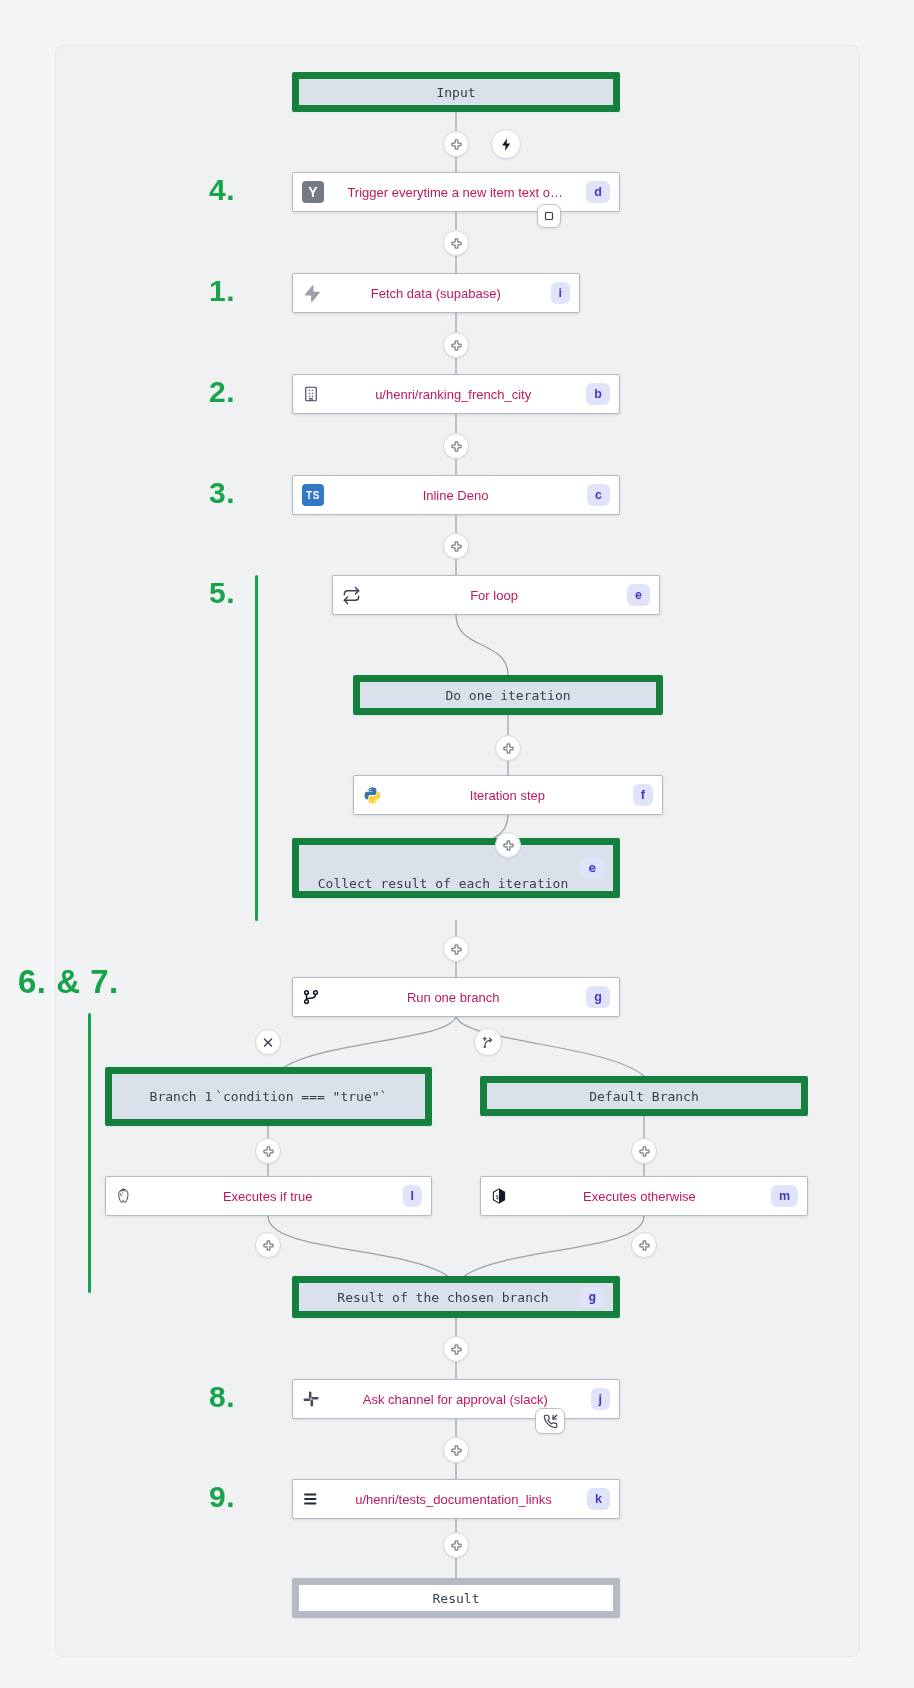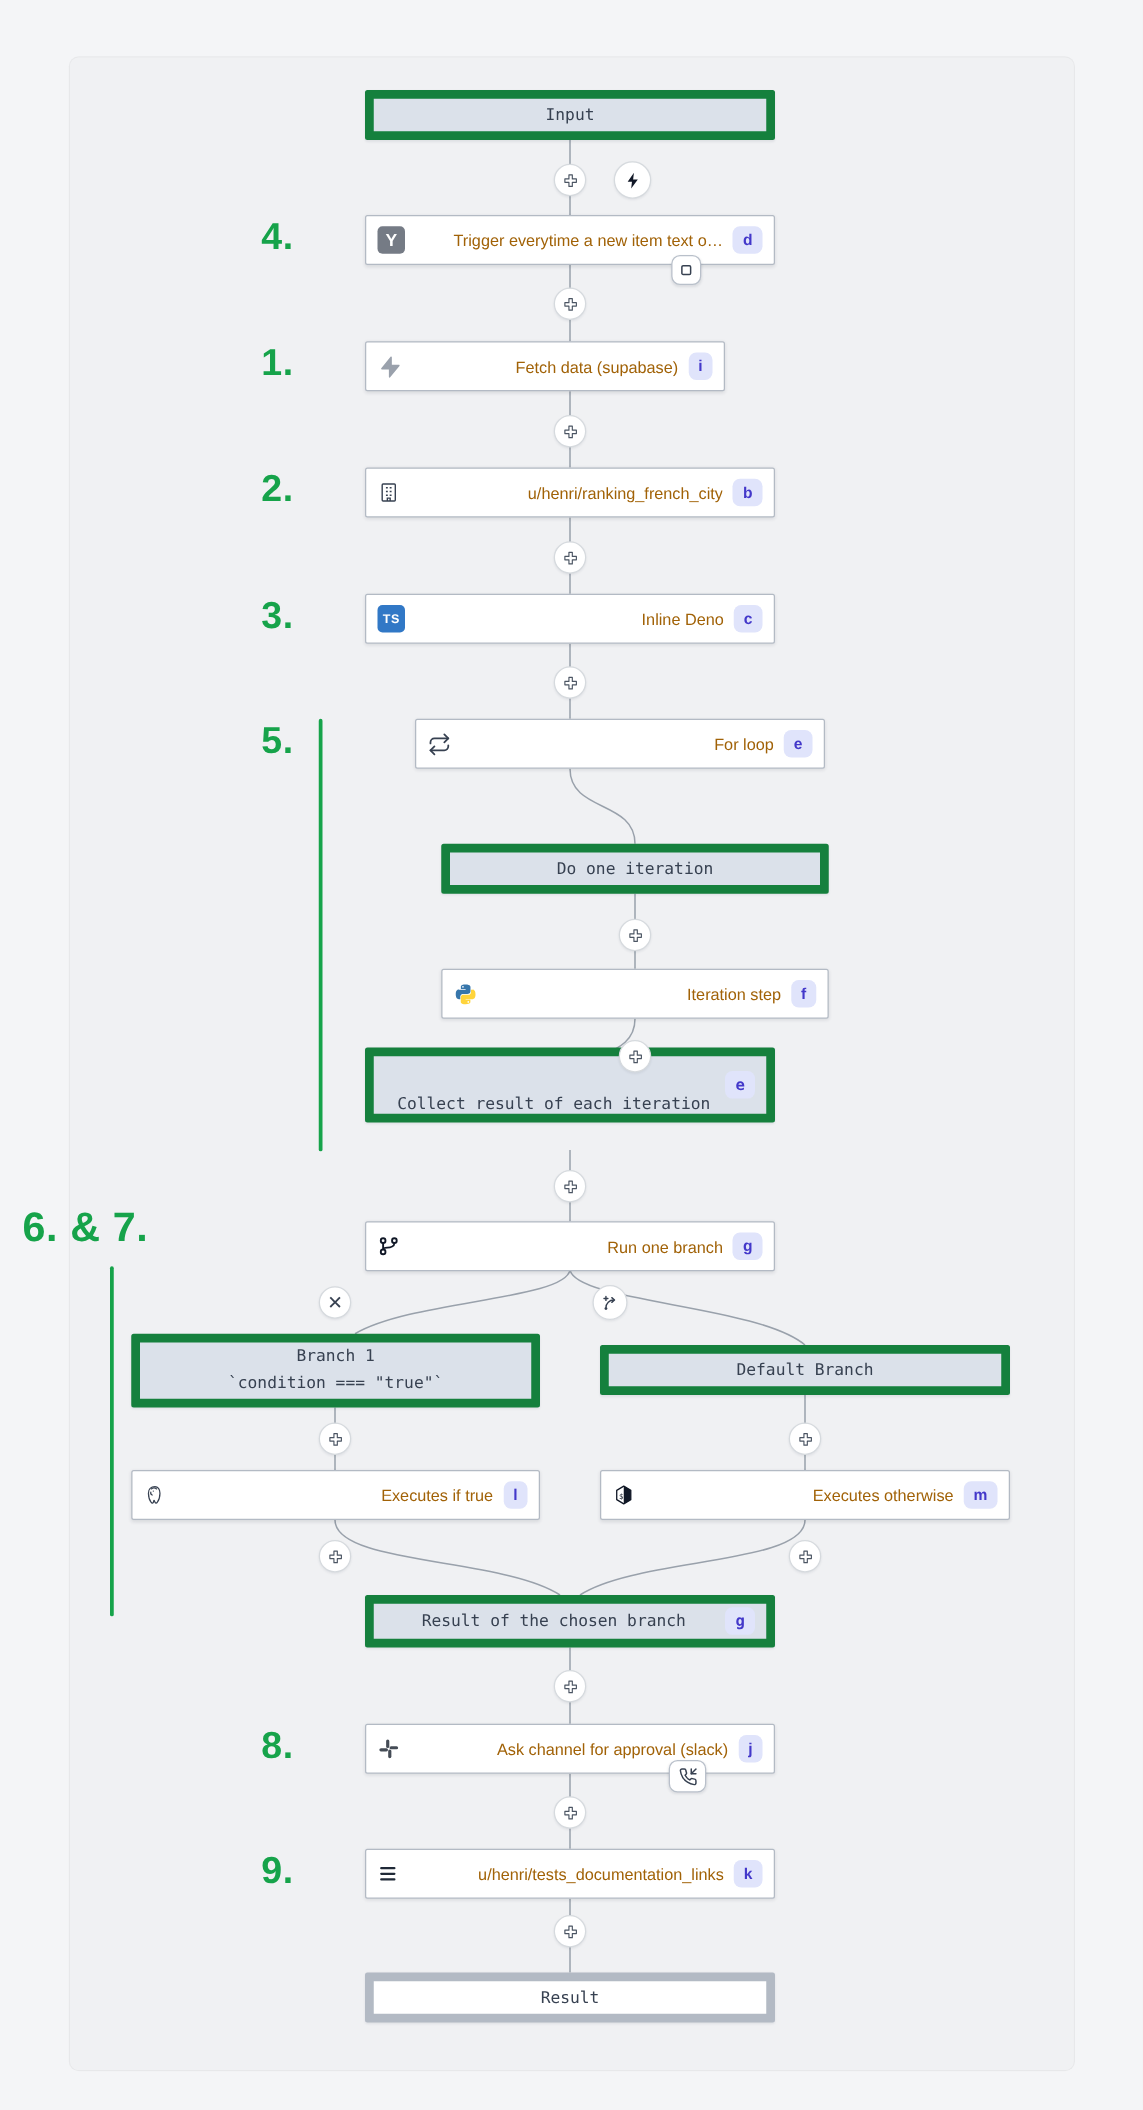--- a/index.html
+++ b/index.html
@@ -8,31 +8,31 @@
   #canvas-bg{position:absolute;left:55px;top:45px;width:803px;height:1610px;
     background:rgba(0,0,0,0.015);border:1px solid rgba(0,0,0,0.04);border-radius:8px;}
   svg.connectors{position:absolute;left:0;top:0;z-index:1;}
   .gline{position:absolute;width:3px;background:#16a34a;z-index:1;border-radius:2px;}
   .annot{position:absolute;color:#16a34a;font-weight:700;font-size:30px;line-height:1.15;
     letter-spacing:.5px;z-index:3;}
   .annot.ra{width:60px;text-align:right;}
   .node{position:absolute;display:flex;align-items:center;gap:8px;box-sizing:border-box;
     background:#fff;border:1px solid #b3bac4;border-radius:2px;padding:0 9px;z-index:2;
     box-shadow:0 1px 3px rgba(30,40,60,.12);height:40px;}
-  .node .label{flex:1;text-align:right;font-size:13px;color:#a16207;white-space:nowrap;
+  .node .label{flex:1;text-align:center;font-size:13px;color:#be185d;white-space:nowrap;
     overflow:hidden;}
   .badge{background:#e0e4fb;color:#4338ca;font-weight:700;font-size:12.5px;
     border-radius:6px;padding:3px 8px;line-height:1.3;flex:0 0 auto;}
   .vnode{position:absolute;display:flex;align-items:center;justify-content:center;
     box-sizing:border-box;background:#dbe1ea;border:7px solid #15803d;border-radius:2px;
     z-index:2;font-family:"DejaVu Sans Mono","Liberation Mono",monospace;font-size:13px;
     color:#374151;box-shadow:0 1px 2px rgba(30,40,60,.08);}
   .vnode.white{background:#fff;border-color:#b3bac4;}
   .vnode .vbadge{position:absolute;right:9px;top:50%;transform:translateY(-50%);}
-  .vnode.two-line{flex-direction:column;gap:3px;line-height:1.35;}
+  .vnode.two-line{gap:3px;line-height:1.35;}
   .circle{position:absolute;background:#fff;border:1px solid #d6dade;border-radius:50%;
     display:flex;align-items:center;justify-content:center;box-sizing:border-box;
     box-shadow:0 1px 2px rgba(30,40,60,.08);z-index:4;}
   .c26{width:26px;height:26px;}
   .c28{width:28px;height:28px;}
   .c30{width:30px;height:30px;}
   .minibox{position:absolute;background:#fff;border:1px solid #b9c0ca;border-radius:7px;
     display:flex;align-items:center;justify-content:center;z-index:5;
     box-shadow:0 1px 2px rgba(30,40,60,.1);box-sizing:border-box;}
   .iconbox{width:22px;height:22px;border-radius:4px;display:flex;align-items:center;

